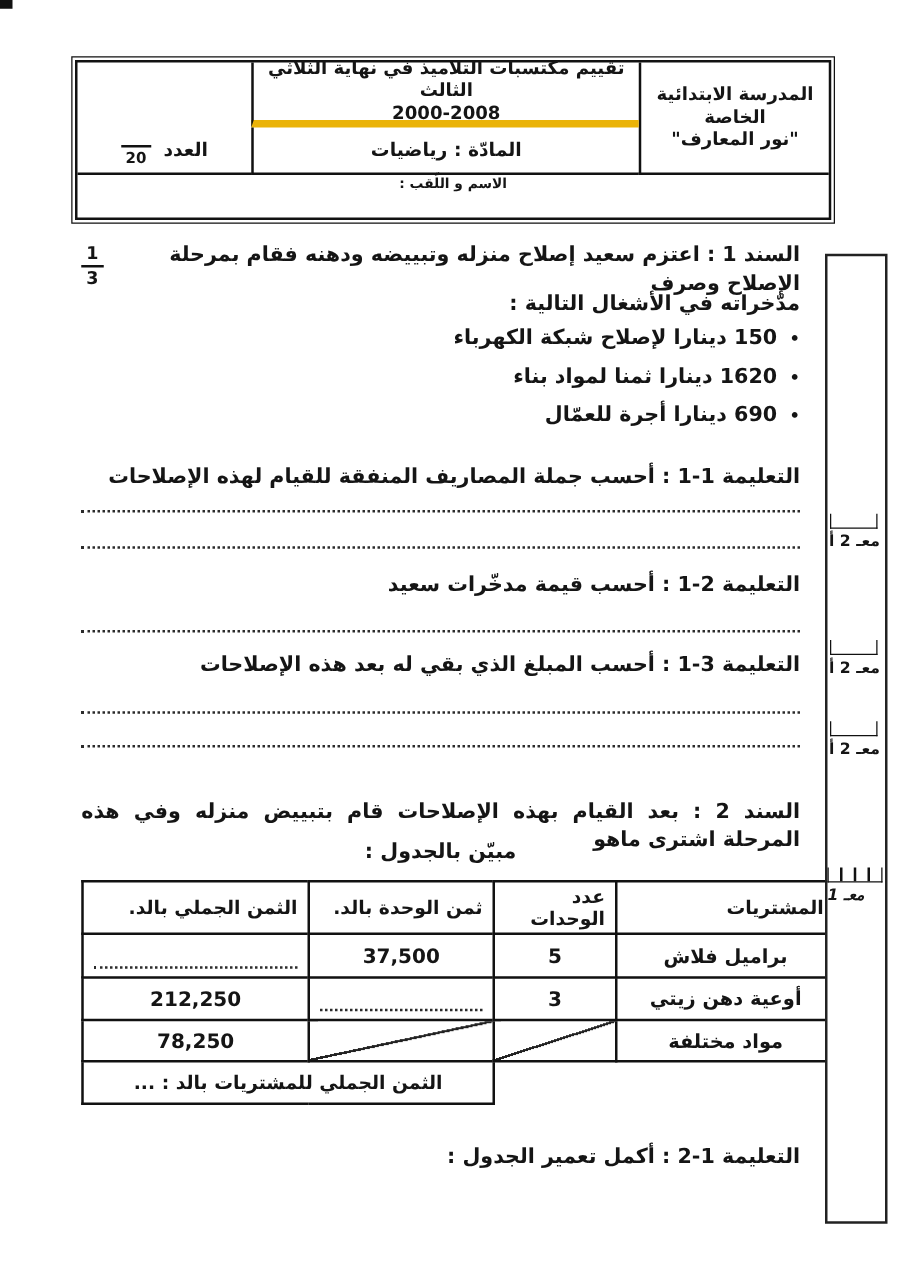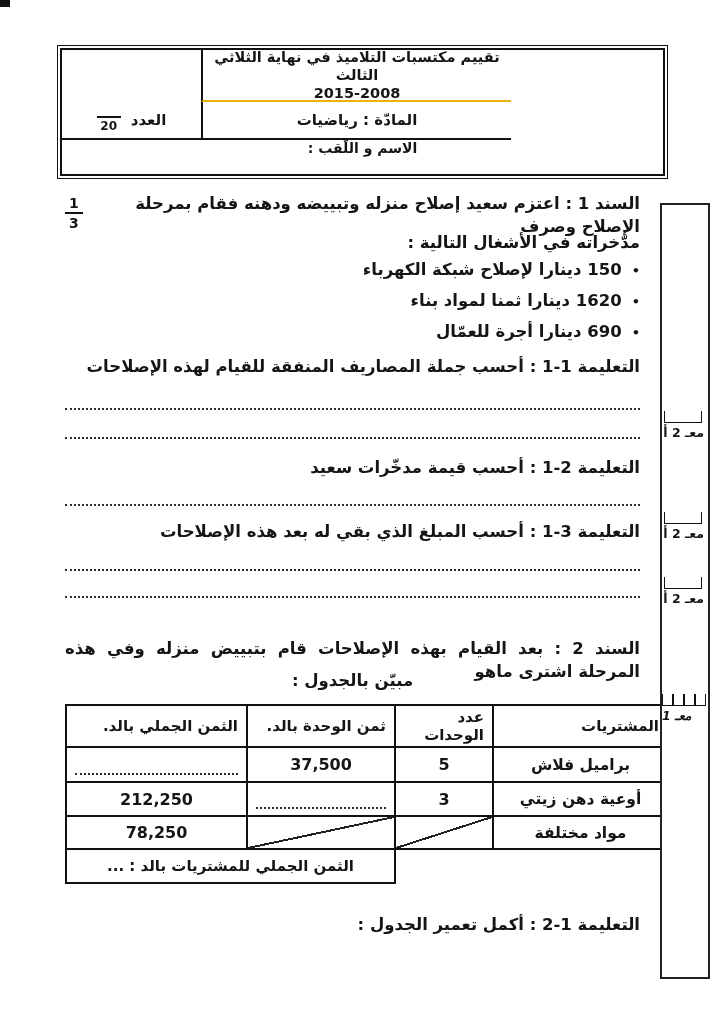--- a/index.html
+++ b/index.html
@@ -14,25 +14,25 @@
   .header-box{
     position:absolute;left:60px;top:48px;width:601px;height:124px;
     border:2px solid #111;outline:1px solid #111;outline-offset:2px;
     display:grid;direction:rtl;
     grid-template-columns:152px 310px 1fr;
     grid-template-rows:52px 38px 1fr;
     background:#fff;
   }
   .hcell{display:flex;flex-direction:column;align-items:center;justify-content:center;text-align:center;line-height:1.25;}
   .h-school{grid-column:1;grid-row:1/3;border-left:2px solid #111;border-bottom:2px solid #111;font-size:14.5px;}
-  .h-title{grid-column:2;grid-row:1;border-left:2px solid #111;border-bottom:2px solid #eab308;font-size:14.5px;}
+  .h-title{grid-column:2;grid-row:1;border-left:2px solid #111;border-bottom:6px solid #eab308;font-size:14.5px;}
   .h-year{grid-column:3;grid-row:1;border-bottom:2px solid #111;font-size:15px;}
   .h-subject{grid-column:2;grid-row:2;border-left:2px solid #111;border-bottom:2px solid #111;font-size:15px;}
   .h-score{grid-column:3;grid-row:2;border-bottom:2px solid #111;font-size:15px;flex-direction:row;gap:10px;}
-  .h-name{grid-column:1/-1;grid-row:3;display:flex;flex-direction:column;align-items:center;padding:0 8px;font-size:14px;}
+  .h-name{grid-column:1/-1;grid-row:3;display:flex;flex-direction:column;align-items:center;padding:0 8px;font-size:11px;}
   .name-dots{flex:1;border-bottom:2.5px dotted #2b2b2b;height:12px;margin-right:6px;}
   .score-frac{display:inline-flex;flex-direction:column;align-items:center;font-size:12px;line-height:1;}
   .score-frac .bar{width:24px;border-bottom:2px solid #111;height:8px;}
   .score-frac .den{margin-top:2px;}
   
   .blk{position:absolute;left:65px;width:575px;font-size:16.5px;line-height:1.4;text-align:right;}
   .line1{display:flex;flex-direction:row;justify-content:space-between;align-items:flex-start;}
   .frac{display:inline-flex;flex-direction:column;align-items:center;font-size:14px;line-height:1;margin-top:4px;}
   .frac .num{border-bottom:2px solid #111;padding:0 4px 2px;}
   .frac .den{padding-top:2px;}
@@ -59,23 +59,27 @@
   .ghost-cell{border:none !important;background:transparent;}
   .total-cell{text-align:right;font-size:15px;}
   tr.hrow{height:31px;} tr.r1{height:35px;} tr.r2{height:34px;} tr.r3{height:33px;} tr.rf{height:34px;}
 </style>
 </head>
 <body>
 
 <div class="corner-artifact"></div>
 
 <div class="header-box">
+  <div class="hcell h-school">
+    <span>المدرسة الابتدائية الخاصة</span>
+    <span>"نور المعارف"</span>
+  </div>
   <div class="hcell h-title">
     <span>تقييم مكتسبات التلاميذ في نهاية الثلاثي الثالث</span>
-    <span>2015-2008</span>
+    <span>2000-2008</span>
   </div>
   <div class="hcell h-subject">
     <span>المادّة : رياضيات</span>
   </div>
   <div class="hcell h-score">
     <span>العدد</span>
     <span class="score-frac">
       <span class="bar"></span>
       <span class="den">20</span>
     </span>
@@ -103,21 +107,21 @@
 </div>
 <div class="blk bullet-row" style="top:289px;">
   <span class="bullet-glyph">•</span>
   <span>1620 دينارا ثمنا لمواد بناء</span>
 </div>
 <div class="blk bullet-row" style="top:320px;">
   <span class="bullet-glyph">•</span>
   <span>690 دينارا أجرة للعمّال</span>
 </div>
 
-<div class="blk" style="top:355px;">
+<div class="blk" style="top:369px;">
   <span>التعليمة 1-1 : أحسب جملة المصاريف المنفقة للقيام لهذه الإصلاحات</span>
 </div>
 <div class="dotline" style="top:396px;"></div>
 <div class="dotline" style="top:425px;"></div>
 
 <div class="blk" style="top:456px;">
   <span>التعليمة 2-1 : أحسب قيمة مدخّرات سعيد</span>
 </div>
 <div class="dotline" style="top:492px;"></div>
 

